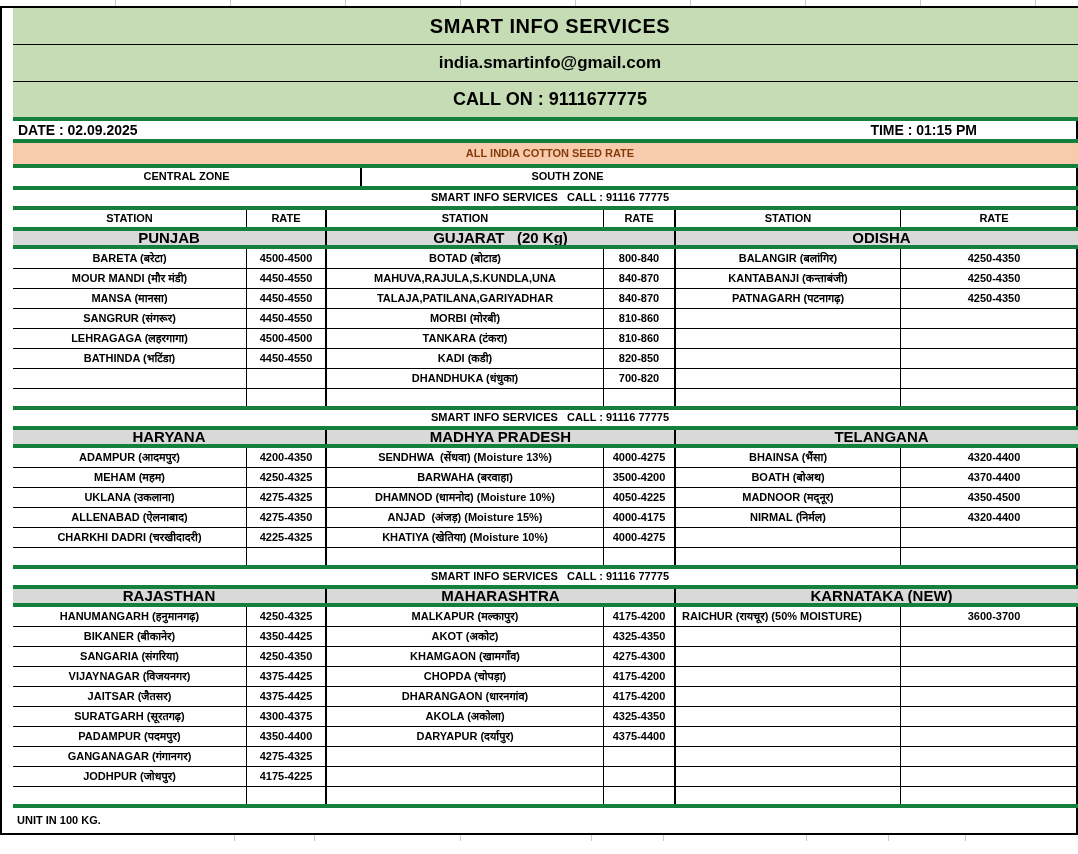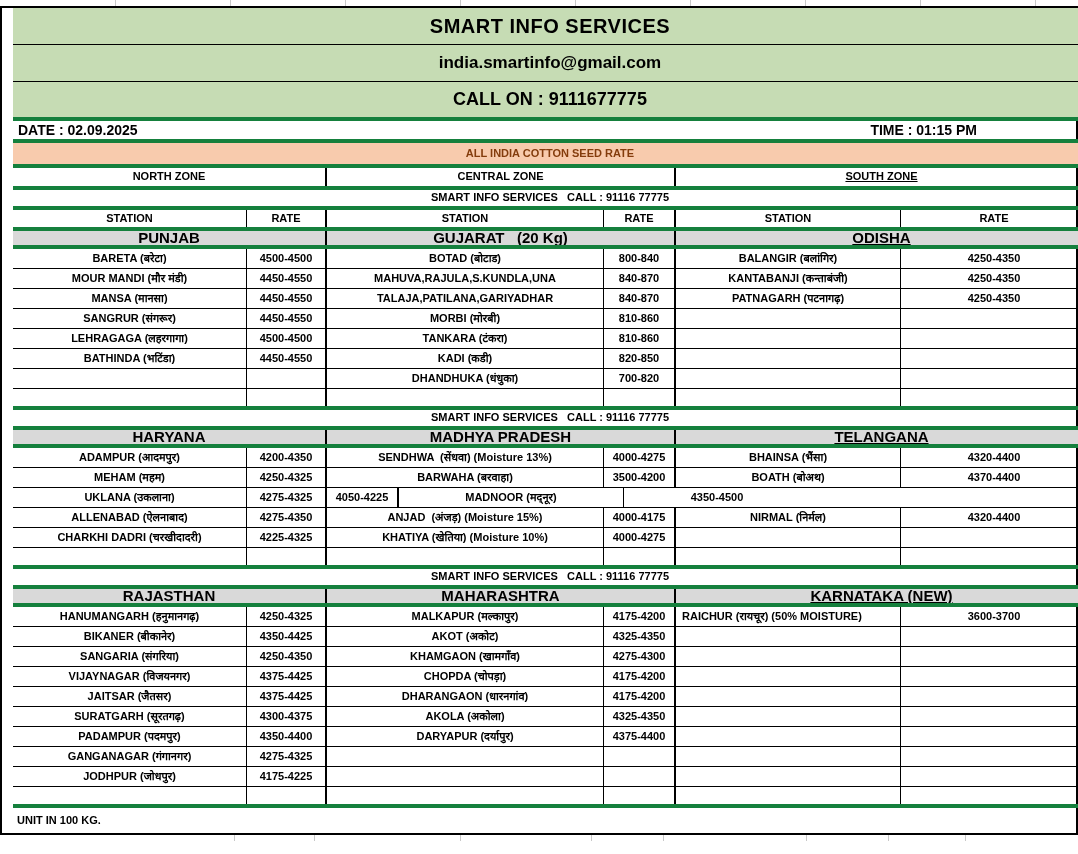--- a/index.html
+++ b/index.html
@@ -25,21 +25,21 @@
   .cell {
     display: flex; align-items: center; justify-content: center;
     overflow: hidden; white-space: pre; line-height: 1.05;
   }
   .br1 { border-right: 1px solid #000; }
   .br2 { border-right: 2px solid #000; }
 
   .c1 { width: 234px; } .c2 { width: 80px; }
   .c3 { width: 277px; } .c4 { width: 72px; }
   .c5 { width: 225px; } .c6 { width: 186px; }
-  .z1 { width: 314px; } .z2 { width: 349px; } .z3 { width: 411px; text-decoration: underline; }
+  .z1 { width: 314px; } .z2 { width: 349px; } .z3 { width: 411px; }
   .full { width: 1074px; }
 
   .rh37 { height: 37px; } .rh39 { height: 39px; }
   .rh22 { height: 22px; } .rh19 { height: 25px; }
   .rh20 { height: 20px; } .rh21 { height: 21px; }
   .rh26 { height: 18px; }
 
   .green { background: #c6dcb4; }
   .gray  { background: #d9d9d9; }
   .banner { background: #f8cbad; color: #843c0c; }
@@ -92,21 +92,20 @@
         <span>DATE : 02.09.2025</span>
         <span class="time">TIME : 01:15 PM</span>
       </div>
     </div>
 
     <div class="trow rh19 bb2 banner">
       <div class="cell full f-small">ALL INDIA COTTON SEED RATE</div>
     </div>
 
     <div class="trow rh22 bb2">
-      <div class="cell z1 f-small br2">NORTH ZONE</div>
       <div class="cell z2 f-small br2">CENTRAL ZONE</div>
       <div class="cell z3 f-small">SOUTH ZONE</div>
     </div>
 
     <div class="trow rh20 bb2">
       <div class="cell full f-small">SMART INFO SERVICES   CALL : 91116 77775</div>
     </div>
 
     <div class="trow rh21 bb2">
       <div class="cell c1 f-small br1">STATION</div>
@@ -207,20 +206,21 @@
           <div class="cell c1 f-data br1">MEHAM (महम)</div>
           <div class="cell c2 f-data br2">4250-4325</div>
           <div class="cell c3 f-data br1">BARWAHA (बरवाहा)</div>
           <div class="cell c4 f-data br2">3500-4200</div>
           <div class="cell c5 f-data br1">BOATH (बोअथ)</div>
           <div class="cell c6 f-data ">4370-4400</div>
         </div>
         <div class="trow rh20 bb1">
           <div class="cell c1 f-data br1">UKLANA (उकलाना)</div>
           <div class="cell c2 f-data br2">4275-4325</div>
+          <div class="cell c3 f-data br1">DHAMNOD (धामनोद) (Moisture 10%)</div>
           <div class="cell c4 f-data br2">4050-4225</div>
           <div class="cell c5 f-data br1">MADNOOR (मद्नूर)</div>
           <div class="cell c6 f-data ">4350-4500</div>
         </div>
         <div class="trow rh20 bb1">
           <div class="cell c1 f-data br1">ALLENABAD (ऐलनाबाद)</div>
           <div class="cell c2 f-data br2">4275-4350</div>
           <div class="cell c3 f-data br1">ANJAD  (अंजड़) (Moisture 15%)</div>
           <div class="cell c4 f-data br2">4000-4175</div>
           <div class="cell c5 f-data br1">NIRMAL (निर्मल)</div>

